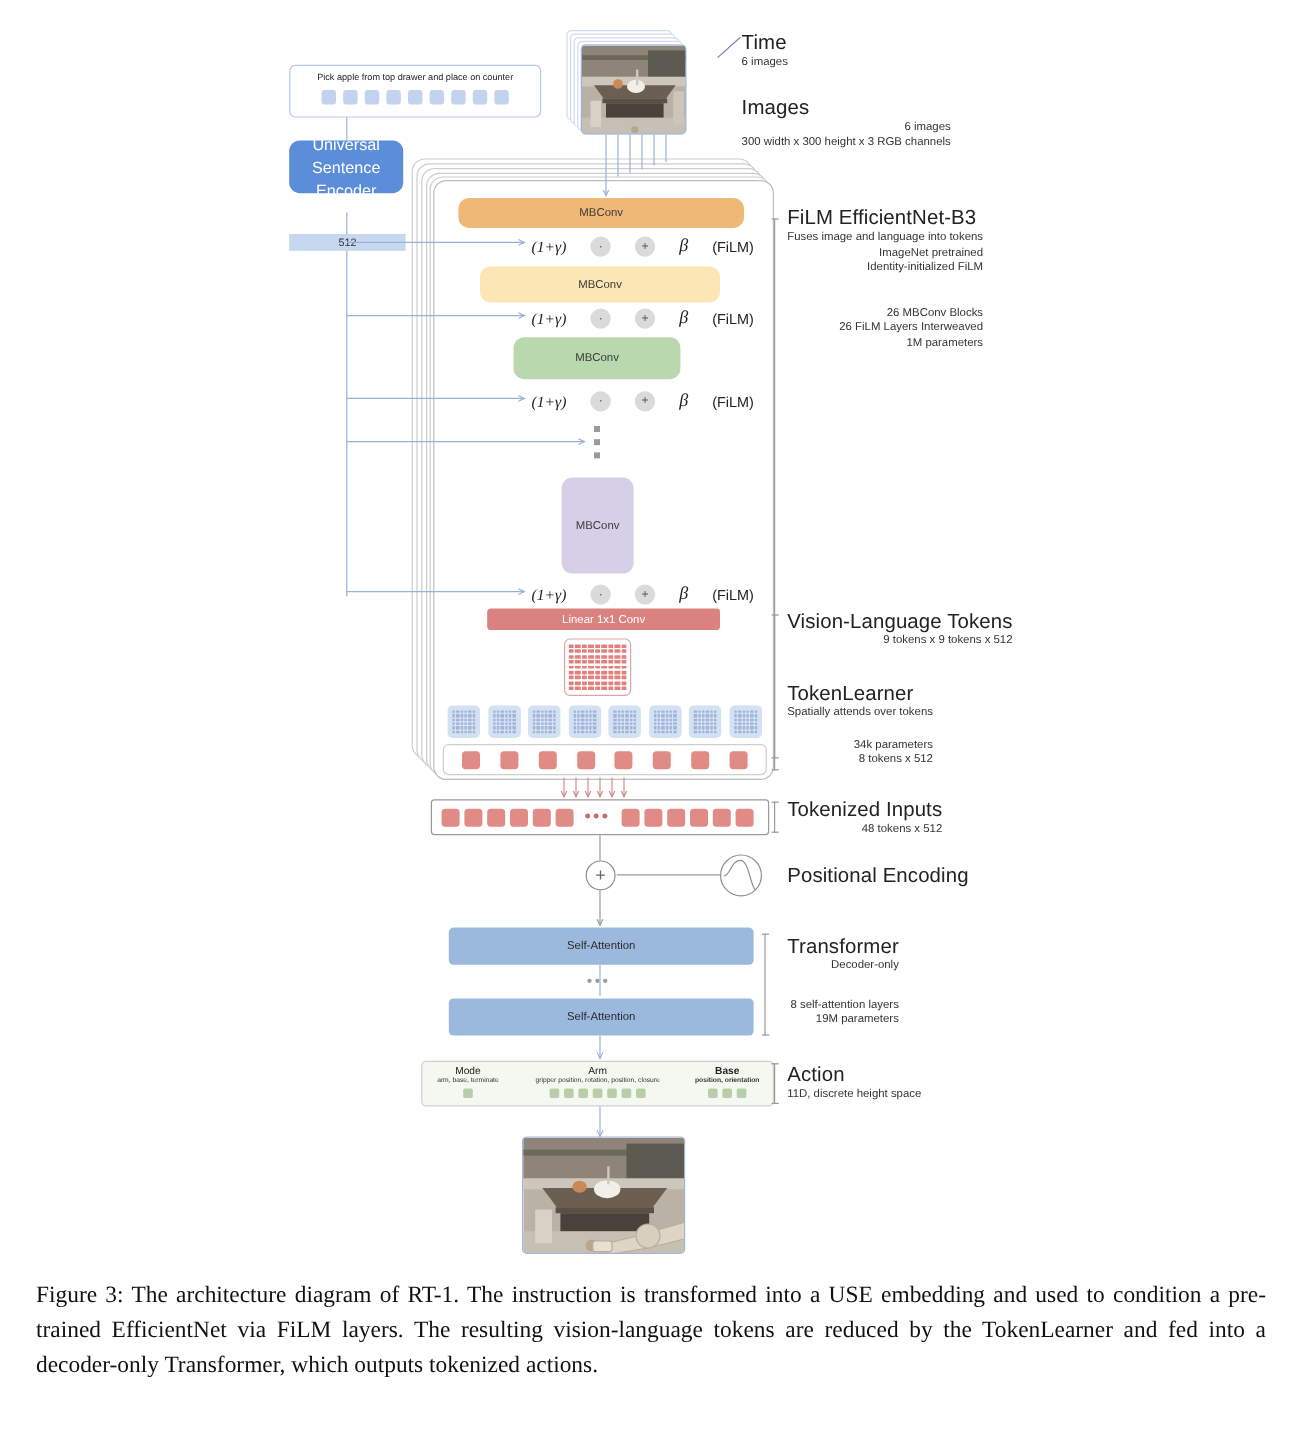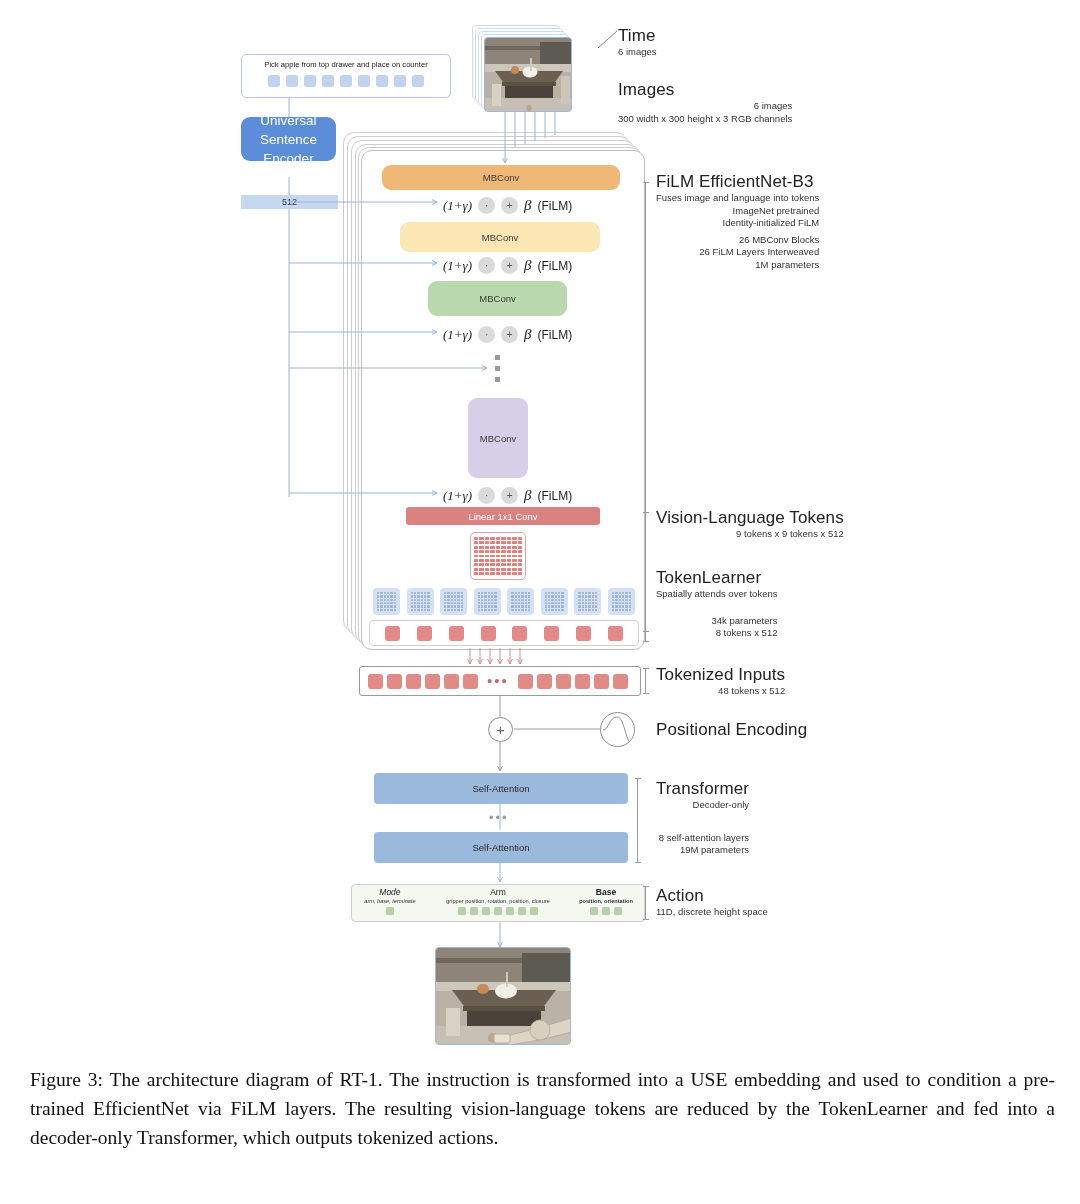--- a/index.html
+++ b/index.html
@@ -56,21 +56,21 @@
     left:361px; top:150px; width:284px; height:500px;
     border:1px solid #bdbdbd; border-radius:11px; background:#fff;
   }
 
   .mb {
     position:absolute; border-radius:9px;
     display:flex; align-items:center; justify-content:center;
     font-size:9.5px; color:#3b3b3b;
   }
   .film-row {
-    position:absolute; display:flex; align-items:center; gap:6px;
+    position:absolute; display:flex; align-items:center; gap:20px;
     font-size:12.5px; color:#222; white-space:nowrap;
   }
   .film-row i { font-style:italic; font-family:"Liberation Serif", serif; font-size:13px; }
   .op-circle {
     width:17px; height:17px; border-radius:50%;
     background:#dadada; color:#555; font-size:10px;
     display:flex; align-items:center; justify-content:center;
   }
   .beta { font-family:"Liberation Serif", serif; font-style:italic; font-size:15px; }
 
@@ -724,21 +724,21 @@
   <svg width="33" height="33" viewBox="0 0 33 33">
     <path d="M2 17 C 8 17, 8 4, 16 4 C 24 4, 24 30, 31 30" fill="none" stroke="#8e8e8e" stroke-width="1"></path>
   </svg>
 </div>
 
 <div class="sa-box" id="sa1">Self-Attention</div>
 <div class="abs" id="sa-dots">•••</div>
 <div class="sa-box" id="sa2">Self-Attention</div>
 
 <div class="abs" id="action-box">
-    <div class="act-seg" style="width: 26%; font-style: italic;">
+    <div class="act-seg" style="width: 26%;">
       <div class="act-h">Mode</div>
       <div class="act-s">arm, base, terminate</div>
       <div class="act-toks">
         <div class="gtok"></div>
       </div>
     </div>
     <div class="act-seg" style="width: 48%;">
       <div class="act-h">Arm</div>
       <div class="act-s">gripper position, rotation, position, closure</div>
       <div class="act-toks">
@@ -793,21 +793,21 @@
   <div class="ttl">Images</div>
   <div class="sub">6 images</div>
   <div class="sub">300 width x 300 height x 3 RGB channels</div>
 </div>
 
 <div class="abs" style="left:656px;top:172px;">
   <div class="ttl">FiLM EfficientNet-B3</div>
   <div class="sub">Fuses image and language into tokens</div>
   <div class="sub">ImageNet pretrained</div>
   <div class="sub">Identity-initialized FiLM</div>
-  <div class="sub" style="margin-top:4px;">26 MBConv Blocks</div>
+  <div class="sub" style="margin-top:25px;">26 MBConv Blocks</div>
   <div class="sub">26 FiLM Layers Interweaved</div>
   <div class="sub">1M parameters</div>
 </div>
 
 <div class="abs" style="left:656px;top:508px;">
   <div class="ttl">Vision-Language Tokens</div>
   <div class="sub">9 tokens x 9 tokens x 512</div>
 </div>
 
 <div class="abs" style="left:656px;top:568px;">

